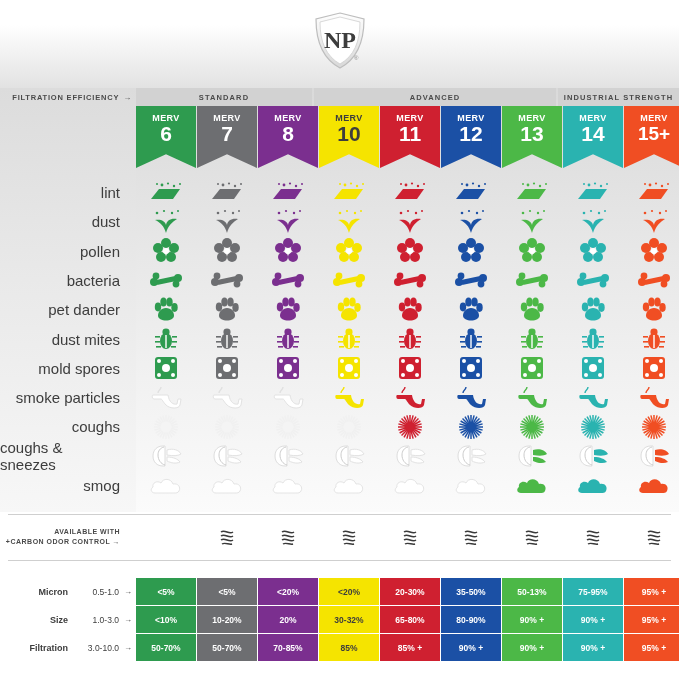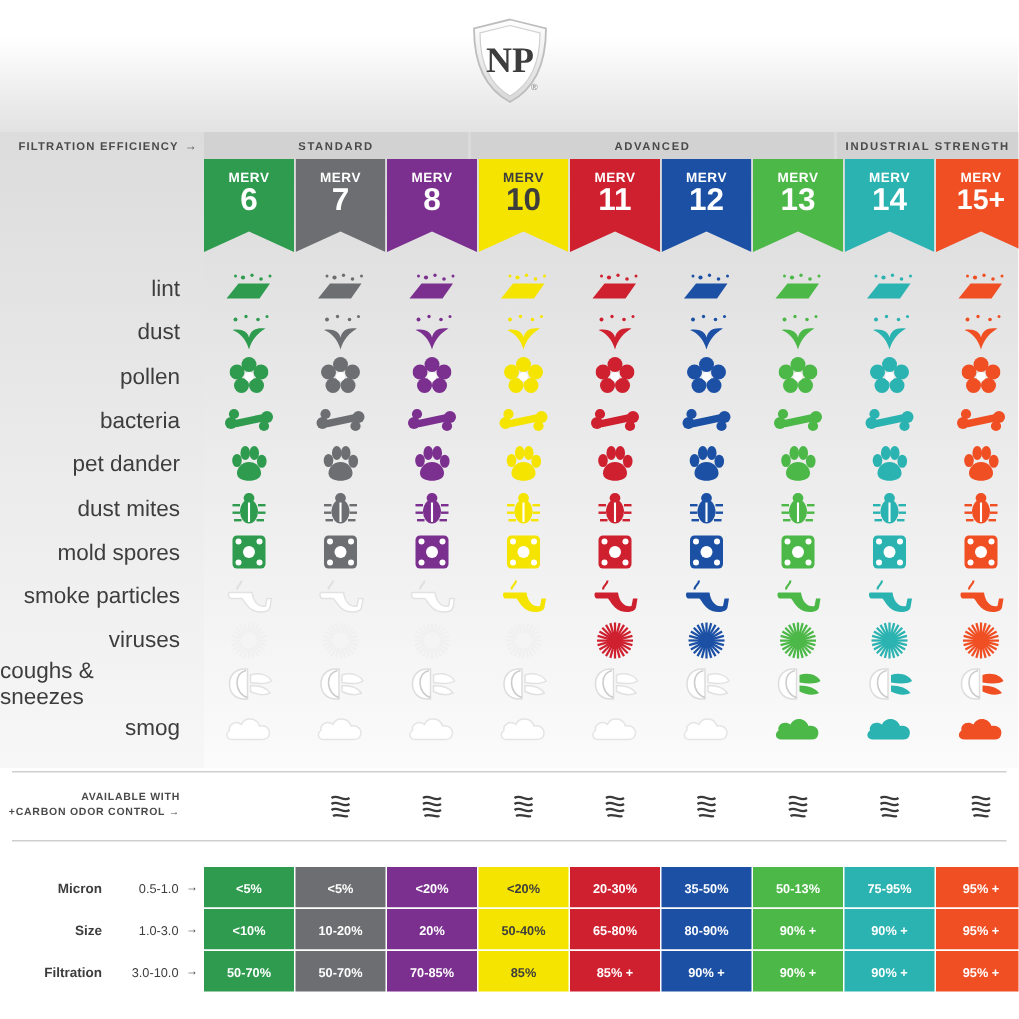--- a/index.html
+++ b/index.html
@@ -968,21 +968,21 @@
         <path d="M8 7 C8 4 11 4 11 1" stroke="#2ab3b0" fill="none" stroke-width="1.4"></path>
         </svg>
       </div>
       <div class="cell" style="left: 624px; top: 383.1px;">
         <svg width="32" height="24" viewBox="0 0 32 24">
         <path d="M3 9 L18 9 C19 16 23 19 27 18 L28 13 L31 13 L30 19 C29 23 20 23 16 19 C13 16 12 13 11 13 L4 13 C2 13 2 9 3 9 Z" fill="#f04e23" stroke="none"></path>
         <path d="M8 7 C8 4 11 4 11 1" stroke="#f04e23" fill="none" stroke-width="1.4"></path>
         </svg>
       </div>
       <div class="rowlabel" style="top: 412.4px;">
-        <span>viruses</span>
+        <span>coughs</span>
       </div>
       <div class="cell" style="left: 136px; top: 412.4px;">
         <svg width="26" height="26" viewBox="0 0 26 26">
           <line x1="18" y1="13" x2="25" y2="13" stroke="#f0f0f0" stroke-width="1.5"></line>
           <line x1="17.82962913144534" y1="14.294095225512603" x2="24.59110991546882" y2="16.10582854123025" stroke="#f0f0f0" stroke-width="1.5"></line>
           <line x1="17.330127018922195" y1="15.5" x2="23.392304845413264" y2="19" stroke="#f0f0f0" stroke-width="1.5"></line>
           <line x1="16.535533905932738" y1="16.535533905932738" x2="21.48528137423857" y2="21.485281374238568" stroke="#f0f0f0" stroke-width="1.5"></line>
           <line x1="15.5" y1="17.33012701892219" x2="19" y2="23.392304845413264" stroke="#f0f0f0" stroke-width="1.5"></line>
           <line x1="14.294095225512603" y1="17.82962913144534" x2="16.10582854123025" y2="24.59110991546882" stroke="#f0f0f0" stroke-width="1.5"></line>
           <line x1="13" y1="18" x2="13" y2="25" stroke="#f0f0f0" stroke-width="1.5"></line>
@@ -1464,21 +1464,21 @@
       <div class="bcell" style="left: 624px; top: 0px; background: rgb(240, 78, 35);">95% +</div>
       <div class="rowsep" style="top: 27px;"></div>
       <div class="rlab" style="top: 28px;">Size</div>
       <div class="rnum" style="top: 28px;">
         <span>1.0-3.0</span>
         <span class="arrow">→</span>
       </div>
       <div class="bcell" style="left: 136px; top: 28px; background: rgb(46, 155, 79);">&lt;10%</div>
       <div class="bcell" style="left: 197px; top: 28px; background: rgb(109, 110, 113);">10-20%</div>
       <div class="bcell" style="left: 258px; top: 28px; background: rgb(123, 47, 143);">20%</div>
-      <div class="bcell ylw" style="left: 319px; top: 28px; background: rgb(245, 228, 0);">50-40%</div>
+      <div class="bcell ylw" style="left: 319px; top: 28px; background: rgb(245, 228, 0);">30-32%</div>
       <div class="bcell" style="left: 380px; top: 28px; background: rgb(207, 32, 48);">65-80%</div>
       <div class="bcell" style="left: 441px; top: 28px; background: rgb(27, 80, 165);">80-90%</div>
       <div class="bcell" style="left: 502px; top: 28px; background: rgb(76, 184, 71);">90% +</div>
       <div class="bcell" style="left: 563px; top: 28px; background: rgb(42, 179, 176);">90% +</div>
       <div class="bcell" style="left: 624px; top: 28px; background: rgb(240, 78, 35);">95% +</div>
       <div class="rowsep" style="top: 55px;"></div>
       <div class="rlab" style="top: 56px;">Filtration</div>
       <div class="rnum" style="top: 56px;">
         <span>3.0-10.0</span>
         <span class="arrow">→</span>

